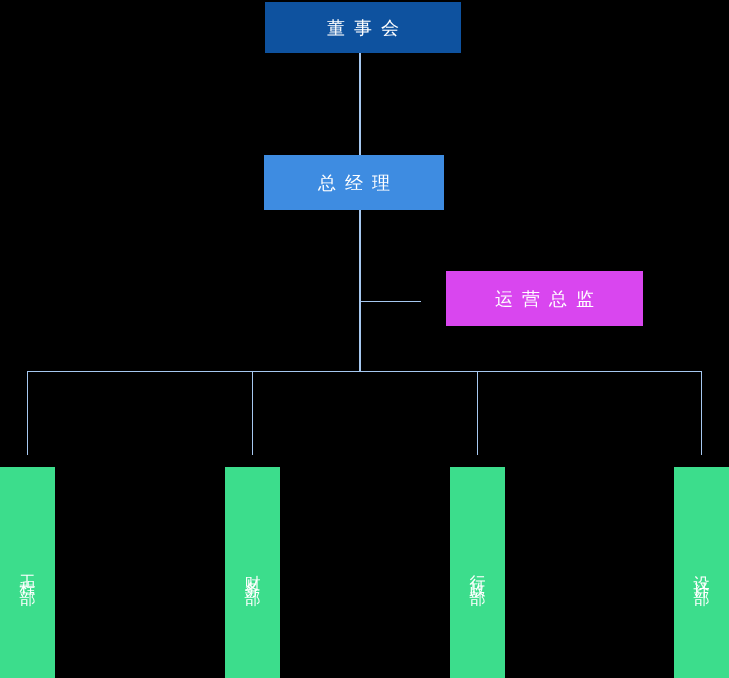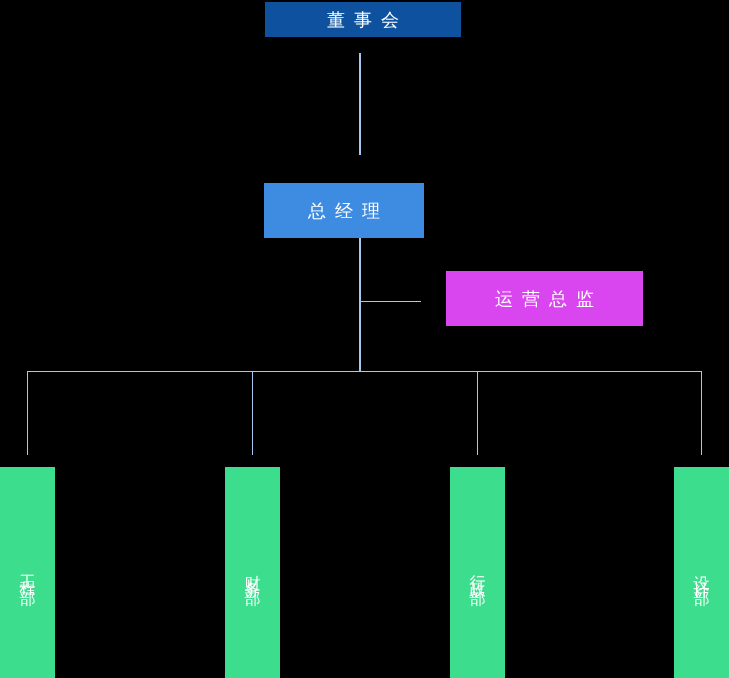--- a/index.html
+++ b/index.html
@@ -24,28 +24,27 @@
     box-sizing: border-box;
   }
   .node-h {
     font-size: 18px;
     letter-spacing: 9px;
     text-indent: 9px; 
     white-space: nowrap;
   }
   #node-board {
     left: 265px; top: 2px;
-    width: 196px; height: 35px;
+    width: 196px; height: 51px;
     background: #0e529f;
   }
   #node-gm {
     left: 264px; top: 155px;
-    width: 160px; height: 55px;
+    width: 180px; height: 55px;
     background: #3e8ce1;
-    margin-top: 28px;
   }
   #node-ops {
     left: 446px; top: 271px;
     width: 197px; height: 55px;
     background: #d946ef;
   }
   .dept {
     top: 467px;
     width: 55px; height: 211px;
     background: #3cdd8c;

